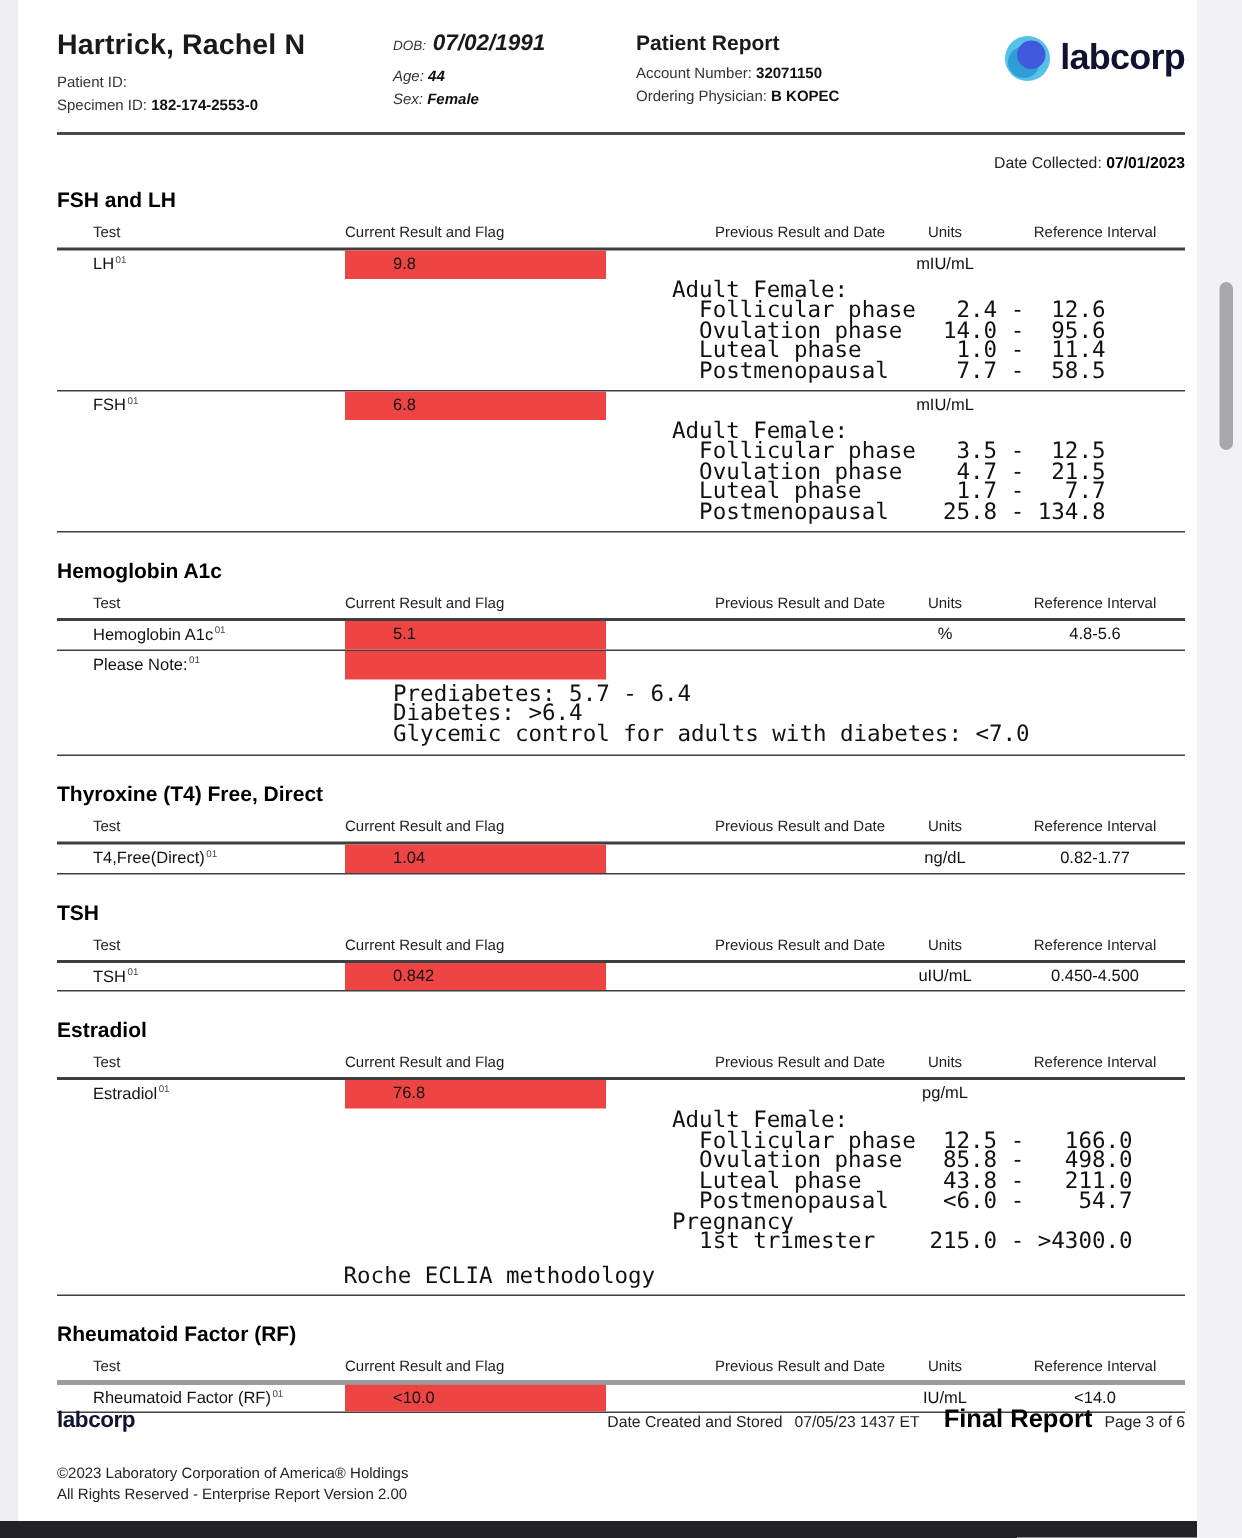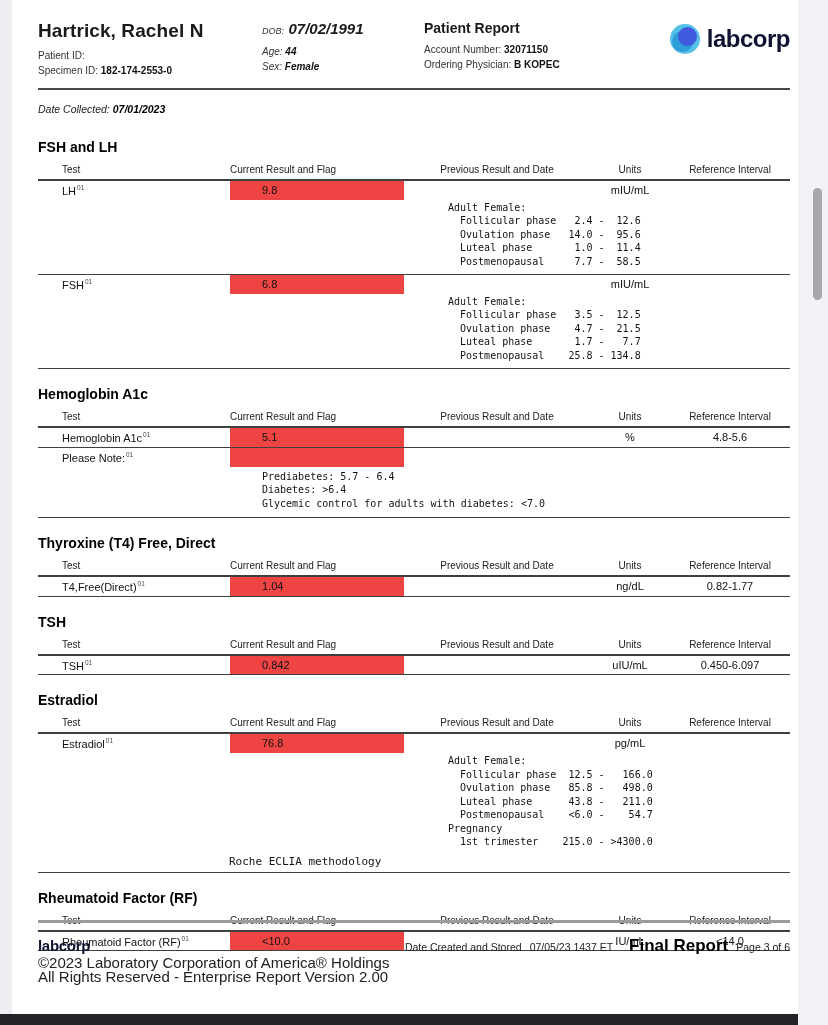--- a/index.html
+++ b/index.html
@@ -26,57 +26,57 @@
   .report-title{font-size:14px;font-weight:bold;margin-bottom:6px;}
   .meta{font-size:10px;color:#333;line-height:15px;}
   .meta b{color:#111;}
   .logo{display:flex;align-items:center;gap:7px;padding-top:4px;}
   .logo-mark{position:relative;width:30px;height:30px;display:inline-block;}
   .logo-mark .c1{position:absolute;left:0;top:0;width:30px;height:30px;border-radius:50%;background:#55c0e8;}
   .logo-mark .c2{position:absolute;left:2px;top:7px;width:21px;height:21px;border-radius:50%;background:#2f9dd8;}
   .logo-mark .c3{position:absolute;left:8px;top:3px;width:19px;height:19px;border-radius:50%;background:#4059dd;}
   .logo-text{font-size:24px;font-weight:bold;color:#101232;letter-spacing:-.5px;}
   .header-rule{margin-top:10px;border-top:2px solid #4a4a4a;}
-  .date-collected{font-size:10.5px;margin:13px 0 24px 0;color:#222;font-style:italic;}
+  .date-collected{text-align:right;font-size:10.5px;margin:13px 0 10px 0;color:#222;}
   .date-collected b{color:#000;}
   
   .sec-title{font-size:14px;font-weight:bold;margin:17px 0 9px 0;color:#000;}
   .lab-section.first .sec-title{margin-top:6px;}
   .thead,.trow{display:flex;align-items:stretch;}
   .thead{font-size:10px;color:#222;padding-bottom:4px;}
   .trow{font-size:11px;color:#111;}
   .trow > div{padding-top:3px;padding-bottom:3px;}
   .c-test{width:192px;box-sizing:border-box;padding-left:24px;text-align:left;}
   .c-result{width:174px;box-sizing:border-box;padding-left:32px;text-align:left;}
   .thead .c-result{padding-left:0;text-align:left;}
-  .c-prev{width:186px;text-align:center;}
+  .c-prev{width:186px;text-align:right;}
   .c-units{width:80px;text-align:center;}
   .c-ref{width:120px;text-align:center;}
   .hl{background:#ef4444;min-height:13px;}
   .fn{font-size:6.5px;color:#444;margin-left:1px;}
   .rule2{border-top:2px solid #3f3f3f;}
   .rule1{border-top:1px solid #3f3f3f;}
   .mono-block{
-    font-family:"DejaVu Sans Mono",monospace;font-size:10px;line-height:13.5px;
+    font-family:"DejaVu Sans Mono",monospace;font-size:15px;line-height:13.5px;
     white-space:pre;margin:1px 0 6px 410px;color:#111;
   }
   .note-block{margin-left:224px;margin-top:3px;margin-bottom:7px;}
   .methodology{
-    font-family:"DejaVu Sans Mono",monospace;font-size:11px;
+    font-family:"DejaVu Sans Mono",monospace;font-size:15px;
     margin:2px 0 4px 191px;color:#111;
   }
   
   .footer-sep{position:absolute;left:26px;right:8px;top:920px;border-top:3px solid #9b9b9b;}
   .page-footer{position:absolute;left:26px;right:8px;top:936px;}
   .f-row1{display:flex;justify-content:space-between;align-items:baseline;}
   .f-logo{font-size:15px;font-weight:bold;color:#101232;letter-spacing:-.3px;}
   .f-meta{font-size:10.5px;color:#222;}
   .f-meta .sp{display:inline-block;width:8px;}
   .f-meta b{font-size:17px;color:#000;}
-  .f-row2{display:flex;font-size:15px;color:#222;line-height:14px;}
+  .f-row2{display:flex;margin-top:20px;font-size:10px;color:#222;line-height:14px;}
   .f-left{width:359px;}
   .f-right{flex:1;}
   
   .scroll-track{position:absolute;left:798px;top:0;width:30px;height:1025px;background:#f2f1f6;}
   .scroll-thumb{position:absolute;left:15px;top:188px;width:9px;height:112px;border-radius:5px;background:#a7a7ac;}
   .bottom-bar{position:absolute;left:0;top:1014px;width:798px;height:11px;background:#232327;}
 </style>
 </head>
 <body>
 
@@ -208,21 +208,21 @@
       <div class="c-prev">Previous Result and Date</div>
       <div class="c-units">Units</div>
       <div class="c-ref">Reference Interval</div>
     </div>
     <div class="rule2"></div>
     <div class="trow">
       <div class="c-test"><span>TSH</span><sup class="fn">01</sup></div>
       <div class="c-result hl"><span>0.842</span></div>
       <div class="c-prev"></div>
       <div class="c-units">uIU/mL</div>
-      <div class="c-ref">0.450-6.097</div>
+      <div class="c-ref">0.450-4.500</div>
     </div>
     <div class="rule1"></div>
   </section>
 
   <section class="lab-section">
     <h2 class="sec-title">Estradiol</h2>
     <div class="thead">
       <div class="c-test">Test</div>
       <div class="c-result">Current Result and Flag</div>
       <div class="c-prev">Previous Result and Date</div>

